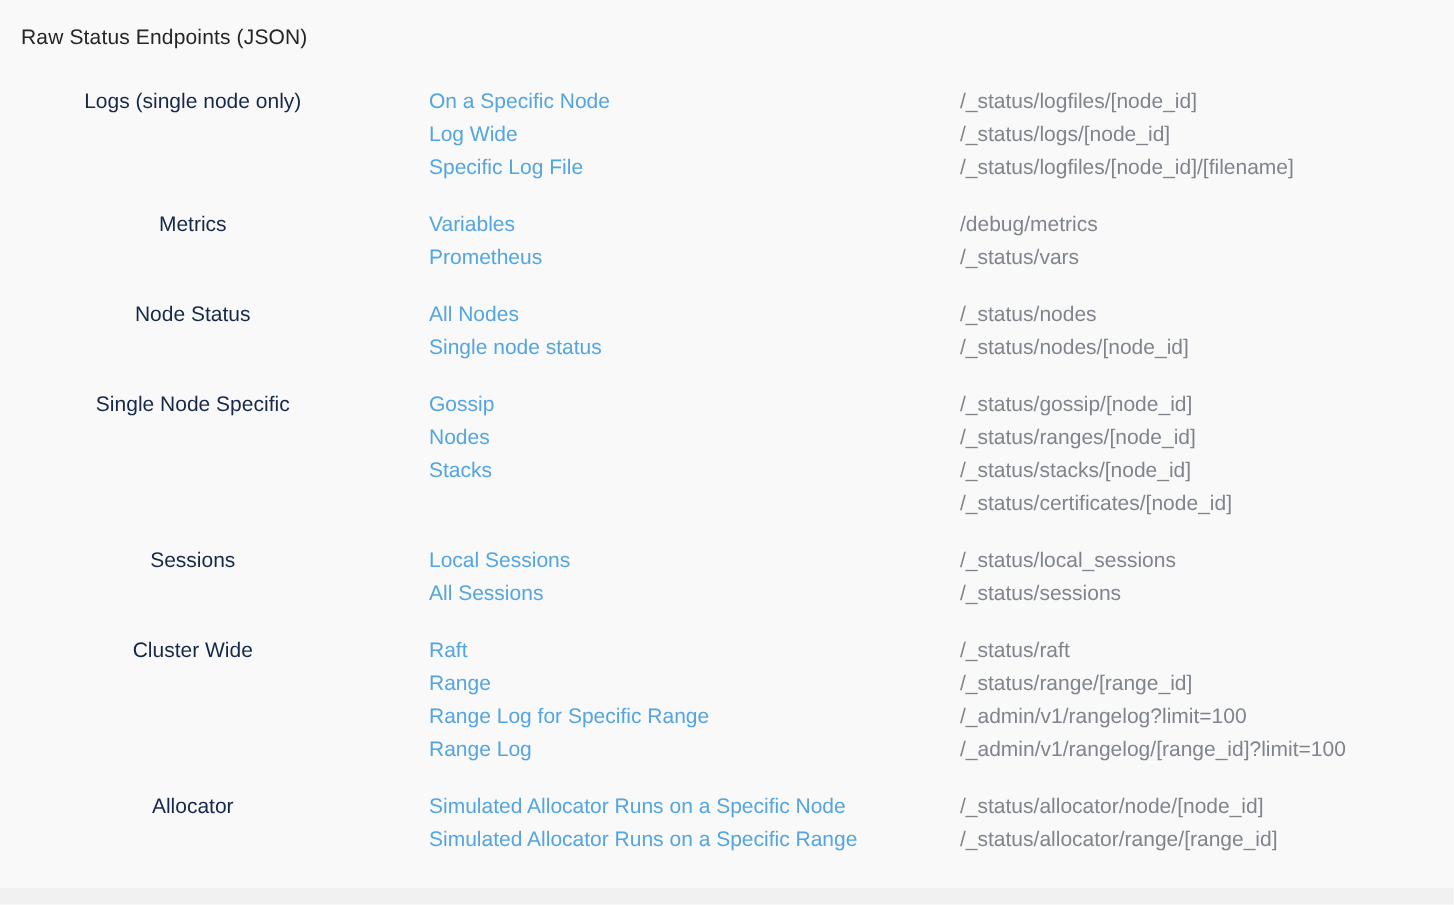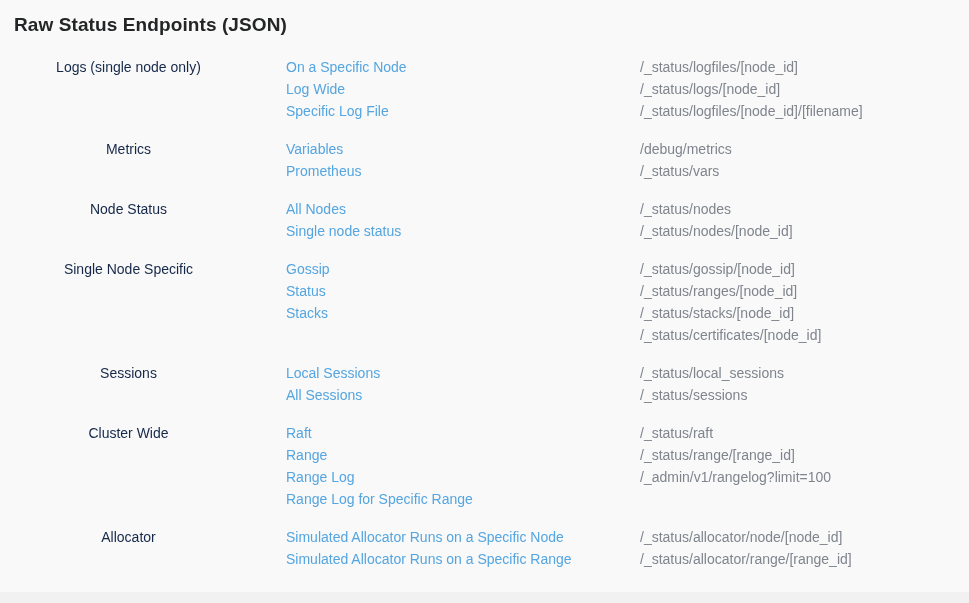--- a/index.html
+++ b/index.html
@@ -14,23 +14,23 @@
   html, body {
     width: 969px;
     height: 603px;
     background: var(--background);
     font-family: "Liberation Sans", "DejaVu Sans", sans-serif;
     overflow: hidden;
     position: relative;
   }
   .page-title {
     margin: 13px 0 0 14px;
-    font-size: 19px;
+    font-size: 14px;
     line-height: 23px;
-    font-weight: 700;
+    font-weight: 400;
     color: var(--title);
     letter-spacing: 0.1px;
   }
   .endpoint-table {
     margin-top: 20px;
   }
   .group {
     display: flex;
     align-items: flex-start;
     margin-bottom: 16px;
@@ -113,21 +113,21 @@
       </div>
       <div class="paths">
         <div class="path">/_status/nodes</div>
         <div class="path">/_status/nodes/[node_id]</div>
       </div>
     </div>
     <div class="group">
       <div class="cat">Single Node Specific</div>
       <div class="links">
         <a class="link" href="#">Gossip</a>
-        <a class="link" href="#">Status</a>
+        <a class="link" href="#">Nodes</a>
         <a class="link" href="#">Stacks</a>
       </div>
       <div class="paths">
         <div class="path">/_status/gossip/[node_id]</div>
         <div class="path">/_status/ranges/[node_id]</div>
         <div class="path">/_status/stacks/[node_id]</div>
         <div class="path">/_status/certificates/[node_id]</div>
       </div>
     </div>
     <div class="group">
@@ -139,27 +139,28 @@
       <div class="paths">
         <div class="path">/_status/local_sessions</div>
         <div class="path">/_status/sessions</div>
       </div>
     </div>
     <div class="group">
       <div class="cat">Cluster Wide</div>
       <div class="links">
         <a class="link" href="#">Raft</a>
         <a class="link" href="#">Range</a>
+        <a class="link" href="#">Range Log for Specific Range</a>
         <a class="link" href="#">Range Log</a>
-        <a class="link" href="#">Range Log for Specific Range</a>
       </div>
       <div class="paths">
         <div class="path">/_status/raft</div>
         <div class="path">/_status/range/[range_id]</div>
         <div class="path">/_admin/v1/rangelog?limit=100</div>
+        <div class="path">/_admin/v1/rangelog/[range_id]?limit=100</div>
       </div>
     </div>
     <div class="group">
       <div class="cat">Allocator</div>
       <div class="links">
         <a class="link" href="#">Simulated Allocator Runs on a Specific Node</a>
         <a class="link" href="#">Simulated Allocator Runs on a Specific Range</a>
       </div>
       <div class="paths">
         <div class="path">/_status/allocator/node/[node_id]</div>

